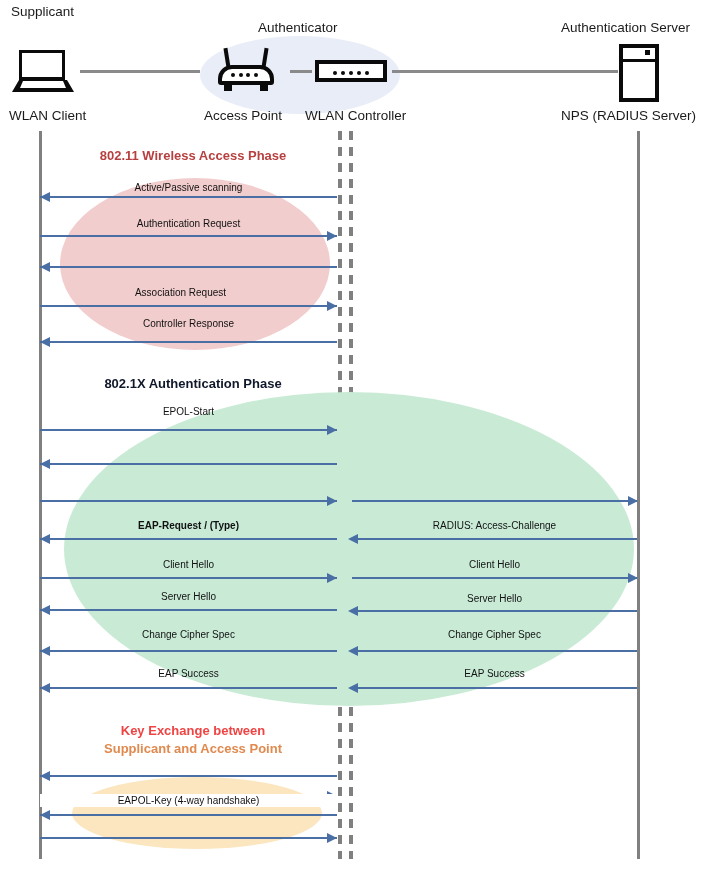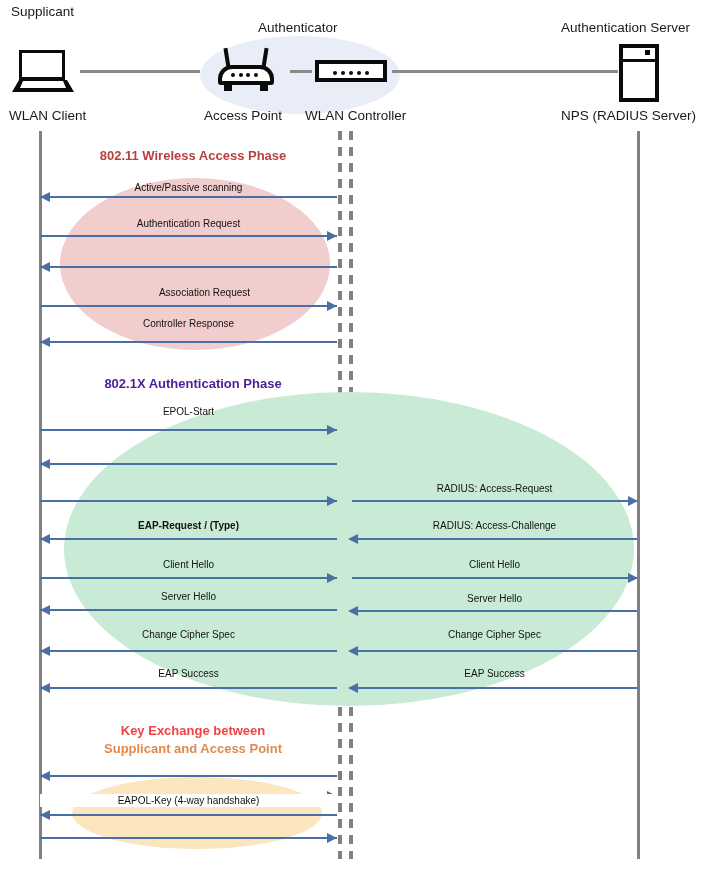--- a/index.html
+++ b/index.html
@@ -134,56 +134,55 @@
   <div class="lifeline-dash" style="left:338px;top:131px;height:728px;"></div>
   <div class="lifeline-dash" style="left:349px;top:131px;height:728px;"></div>
   <div class="lifeline" style="left:637px;top:131px;height:728px;"></div>
 
   <div class="blob blob-pink" style="left:60px;top:178px;width:270px;height:172px;"></div>
   <div class="blob blob-green" style="left:64px;top:392px;width:570px;height:314px;"></div>
   <div class="blob blob-orange" style="left:72px;top:777px;width:250px;height:72px;"></div>
 
   <div class="phase-title" style="left:63px;top:147px;width:260px;color:#b6403f;">802.11 Wireless Access Phase</div>
 
-  <div class="phase-title" style="left:63px;top:375px;width:260px;color:#4c1d95;">802.1X Authentication Phase</div>
+  <div class="phase-title" style="left:63px;top:375px;width:260px;color:#0f172a;">802.1X Authentication Phase</div>
 
   <div class="phase-title" style="left:63px;top:722px;width:260px;color:#ef4444;">Key Exchange between</div>
   <div class="phase-title" style="left:63px;top:740px;width:260px;color:#e08a4f;">Supplicant and Access Point</div>
 
   <div class="msg" style="left:40px;top:196px;width:297px;"></div>
   <div class="head l" style="left:40px;top:192px;"></div>
   <div class="msg-label" style="left:40px;top:182px;width:297px;">Active/Passive scanning</div>
 
   <div class="msg" style="left:40px;top:235px;width:297px;"></div>
   <div class="head r" style="left:327px;top:231px;"></div>
   <div class="msg-label" style="left:40px;top:218px;width:297px;">Authentication Request</div>
 
   <div class="msg" style="left:40px;top:266px;width:297px;"></div>
   <div class="head l" style="left:40px;top:262px;"></div>
 
   <div class="msg" style="left:40px;top:305px;width:297px;"></div>
   <div class="head r" style="left:327px;top:301px;"></div>
-  <div class="msg-label" style="left:56px;top:287px;width:297px;">Association Request</div>
+  <div class="msg-label" style="left:32px;top:287px;width:297px;">Association Request</div>
 
   <div class="msg" style="left:40px;top:341px;width:297px;"></div>
   <div class="head l" style="left:40px;top:337px;"></div>
   <div class="msg-label" style="left:40px;top:318px;width:297px;">Controller Response</div>
 
   <div class="msg" style="left:40px;top:429px;width:297px;"></div>
   <div class="head r" style="left:327px;top:425px;"></div>
   <div class="msg-label" style="left:40px;top:406px;width:297px;">EPOL-Start</div>
 
   <div class="msg" style="left:40px;top:463px;width:297px;"></div>
   <div class="head l" style="left:40px;top:459px;"></div>
 
   <div class="msg" style="left:40px;top:500px;width:297px;"></div>
   <div class="head r" style="left:327px;top:496px;"></div>
   <div class="msg" style="left:352px;top:500px;width:285px;"></div>
   <div class="head r" style="left:628px;top:496px;"></div>
-  <div class="msg-label" style="left:352px;top:483px;width:285px;">RADIUS: Access-Request</div>
 
   <div class="msg" style="left:40px;top:538px;width:297px;"></div>
   <div class="head l" style="left:40px;top:534px;"></div>
   <div class="msg-label" style="left:40px;top:520px;width:297px;font-weight:bold;">EAP-Request / (Type)</div>
   <div class="msg" style="left:352px;top:538px;width:285px;"></div>
   <div class="head l" style="left:348px;top:534px;"></div>
   <div class="msg-label" style="left:352px;top:520px;width:285px;">RADIUS: Access-Challenge</div>
 
   <div class="msg" style="left:40px;top:577px;width:297px;"></div>
   <div class="head r" style="left:327px;top:573px;"></div>

